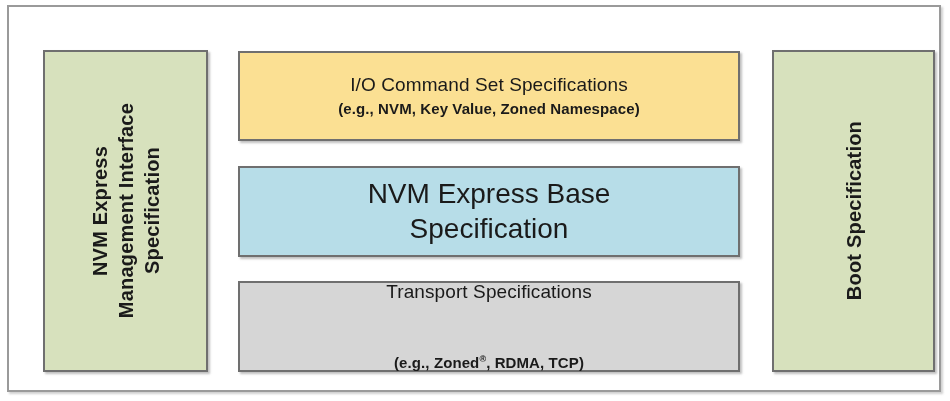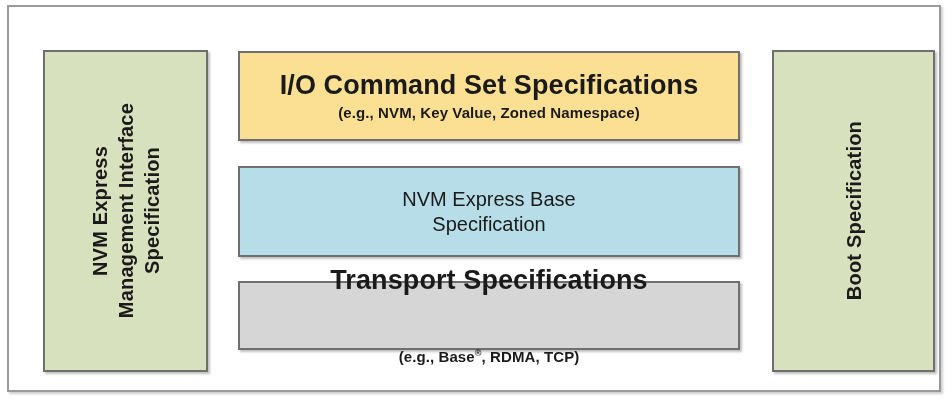--- a/index.html
+++ b/index.html
@@ -93,33 +93,33 @@
     left: 229px;
     top: 159px;
     width: 502px;
     height: 91px;
     background: #B7DDE8;
   }
   #transport-box {
     left: 229px;
     top: 274px;
     width: 502px;
-    height: 69px;
+    height: 91px;
     background: #D6D6D6;
     gap: 48px;
   }
 
   .box-title {
-    font-size: 27px;
+    font-size: 19px;
     line-height: 1.12;
-    font-weight: 700;
+    font-weight: 400;
     letter-spacing: 0.1px;
   }
   .box-title-lg {
-    font-size: 20px;
+    font-size: 28px;
     line-height: 1.22;
     font-weight: 400;
   }
   .box-subtitle {
     font-size: 15px;
     font-weight: bold;
     line-height: 1.2;
     margin-top: 4px;
     letter-spacing: 0.1px;
   }
@@ -155,21 +155,21 @@
     </div>
 
     <div class="spec-box" id="base-box">
       <div class="box-title-lg title-line">NVM Express Base</div>
       <div class="box-title-lg title-line">Specification</div>
     </div>
 
     <div class="spec-box" id="transport-box">
       <div class="box-title">Transport Specifications</div>
       <div class="box-subtitle">
-        <span>(e.g., Base</span><sup>®</sup><span>, RDMA, TCP)</span>
+        <span>(e.g., Zoned</span><sup>®</sup><span>, RDMA, TCP)</span>
       </div>
     </div>
 
     <div class="spec-box pillar" id="boot-box">
       <div class="vtext-wrap">
         <div class="vertical-text">Boot Specification</div>
       </div>
     </div>
 
   </div>

